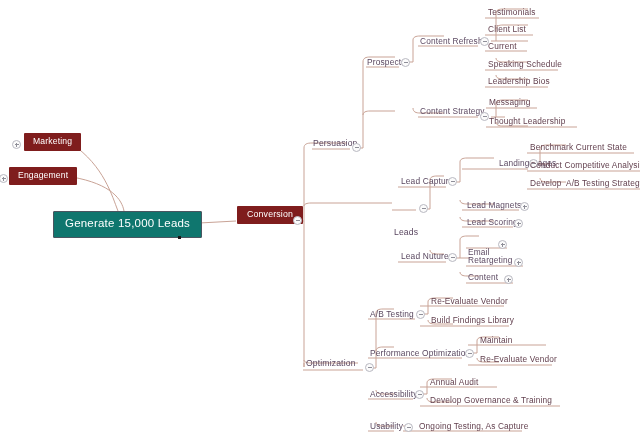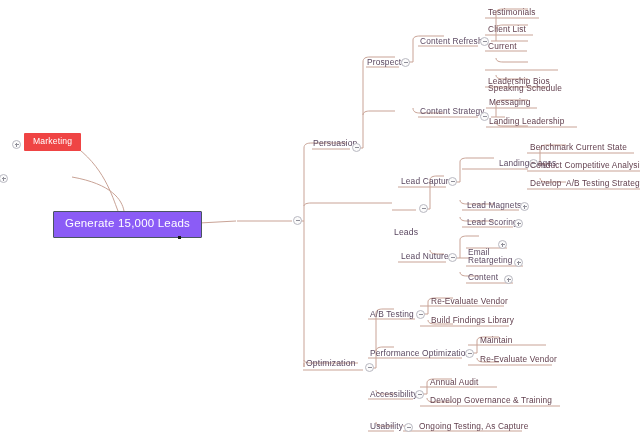--- a/index.html
+++ b/index.html
@@ -43,31 +43,31 @@
   .topic.lvl2 {
     font-size: 8.4px;
     color: #5a4860;
   }
   .topic.leaf {
     font-size: 8.3px;
     color: #63414f;
   }
   
   .central {
-    background: #8b5cf6;
+    background: #0f766e;
     border: 1px solid #4a5560;
     color: #ffffff;
     font-size: 11.5px;
     padding: 6px 11px 7px 11px;
     border-radius: 1px;
     letter-spacing: 0.2px;
   }
   
   .green {
-    background: #ef4444;
+    background: #7f1d1d;
     color: #ffffff;
     font-size: 8.6px;
     padding: 4px 9px 5px 9px;
     border-radius: 1px;
     letter-spacing: 0.15px;
   }
   .green.big {
     font-size: 8.8px;
     padding: 4px 10px 5px 10px;
   }
@@ -229,44 +229,46 @@
       <path d="M403 431 L 522 431"></path>
     </g>
   </svg>
 
   <div class="node central" style="left:53px; top:211px;">Generate 15,000 Leads</div>
   <div class="drag-dot" style="left:178px; top:236px;"></div>
 
   <div class="node green" style="left:24px; top:133px;">Marketing</div>
   <div class="toggle plus" style="left:12px; top:140px;"></div>
 
+  <div class="node green" style="left:9px; top:167px;">Engagement</div>
   <div class="toggle plus" style="left:-1px; top:174px;"></div>
 
+  <div class="node green big" style="left:237px; top:206px;">Conversion</div>
   <div class="toggle" style="left:293px; top:216px;"></div>
 
   <div class="node topic lvl1" style="left:313px; top:139px;">Persuasion</div>
   <div class="toggle" style="left:352px; top:143px;"></div>
 
   <div class="node topic lvl2" style="left:367px; top:58px;">Prospects</div>
   <div class="toggle" style="left:401px; top:58px;"></div>
 
   <div class="node topic" style="left:420px; top:37px;">Content Refresh</div>
   <div class="toggle" style="left:480px; top:37px;"></div>
 
   <div class="node topic leaf" style="left:488px; top:8px;">Testimonials</div>
   <div class="node topic leaf" style="left:488px; top:25px;">Client List</div>
   <div class="node topic leaf" style="left:488px; top:42px;">Current</div>
-  <div class="node topic leaf" style="left:488px; top:60px;margin-top:24px;">Speaking Schedule</div>
+  <div class="node topic leaf" style="left:488px; top:60px;">Speaking Schedule</div>
   <div class="node topic leaf" style="left:488px; top:77px;">Leadership Bios</div>
 
   <div class="node topic" style="left:420px; top:107px;">Content Strategy</div>
   <div class="toggle" style="left:480px; top:112px;"></div>
 
   <div class="node topic leaf" style="left:489px; top:98px;">Messaging</div>
-  <div class="node topic leaf" style="left:489px; top:117px;">Landing Leadership</div>
+  <div class="node topic leaf" style="left:489px; top:117px;">Thought Leadership</div>
 
   <div class="node topic lvl1" style="left:394px; top:204px;margin-top:24px;">Leads</div>
   <div class="toggle" style="left:419px; top:204px;"></div>
 
   <div class="node topic lvl2" style="left:401px; top:177px;">Lead Capture</div>
   <div class="toggle" style="left:448px; top:177px;"></div>
 
   <div class="node topic" style="left:455px; top:159px;padding-left:44px;">Landing Pages</div>
   <div class="toggle" style="left:529px; top:159px;"></div>
 

